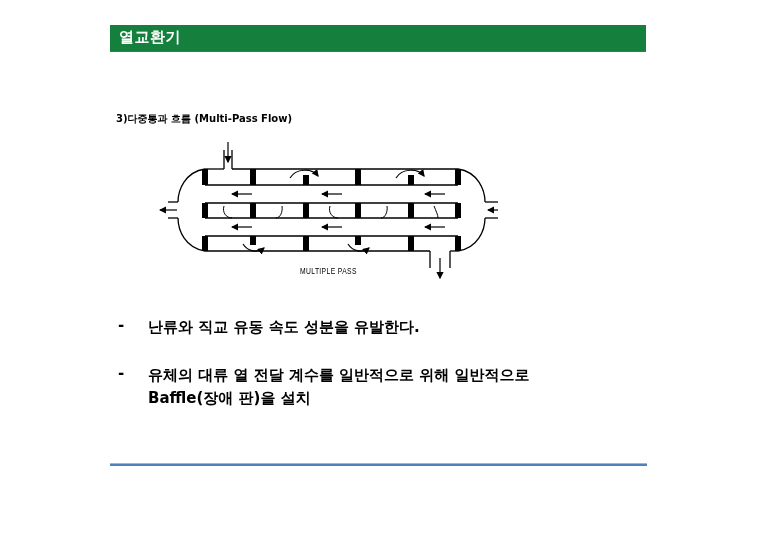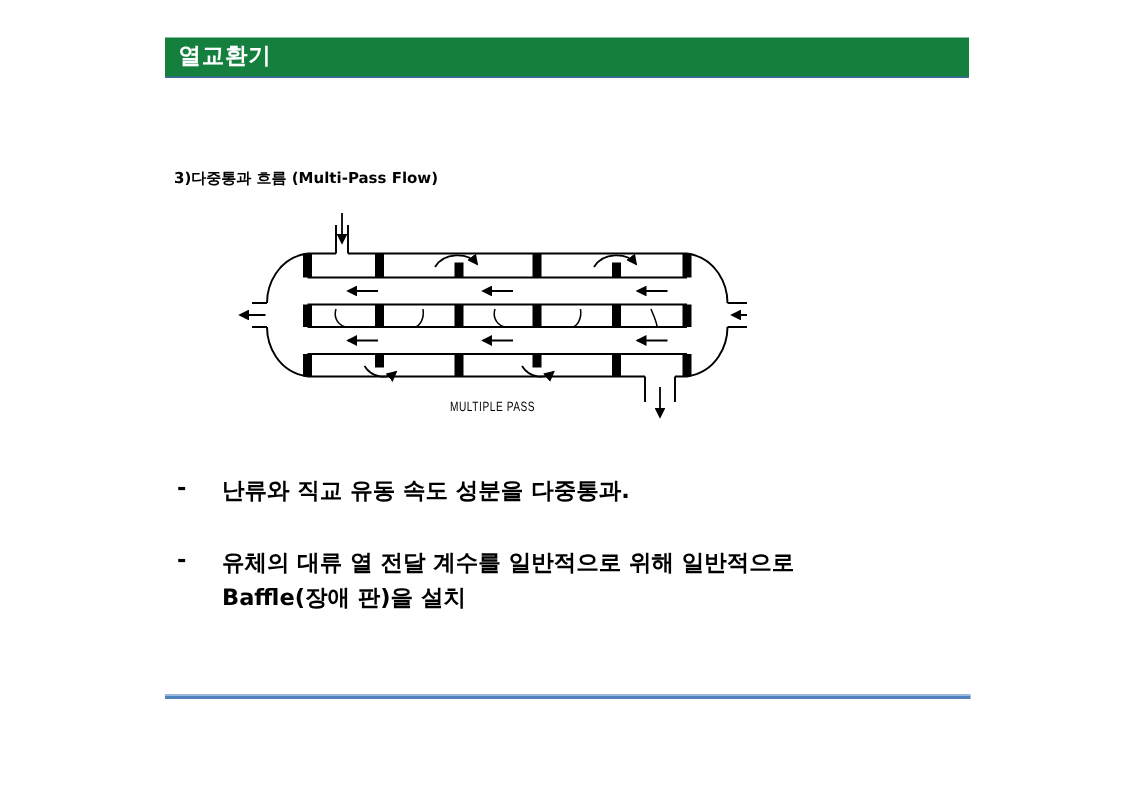--- a/index.html
+++ b/index.html
@@ -111,21 +111,21 @@
       <path d="M330,216 C328,222 332,228 338,228"></path>
       <path d="M387,216 C388,222 385,228 381,228"></path>
       <path d="M434,216 C436,221 438,225 438,228"></path>
     </g>
   </svg>
   <div style="position:absolute; left:150px; top:131px; font-family:'Liberation Sans', sans-serif; font-size:9px; transform:scaleX(0.75); transform-origin:left top; letter-spacing:0.5px;">MULTIPLE PASS</div>
 </div>
 
 <div class="bullet b1">
   <span class="bullet-dash">-</span>
-  <span class="bullet-text">난류와 직교 유동 속도 성분을 다중통과.</span>
+  <span class="bullet-text">난류와 직교 유동 속도 성분을 유발한다.</span>
 </div>
 
 <div class="bullet b2">
   <span class="bullet-dash">-</span>
   <span class="bullet-text">유체의 대류 열 전달  계수를 일반적으로 위해  일반적으로</span>
   <span class="bullet-text" style="top:23px;">Baffle(장애 판)을  설치</span>
 </div>
 
 <div class="bottom-rule"></div>
 

